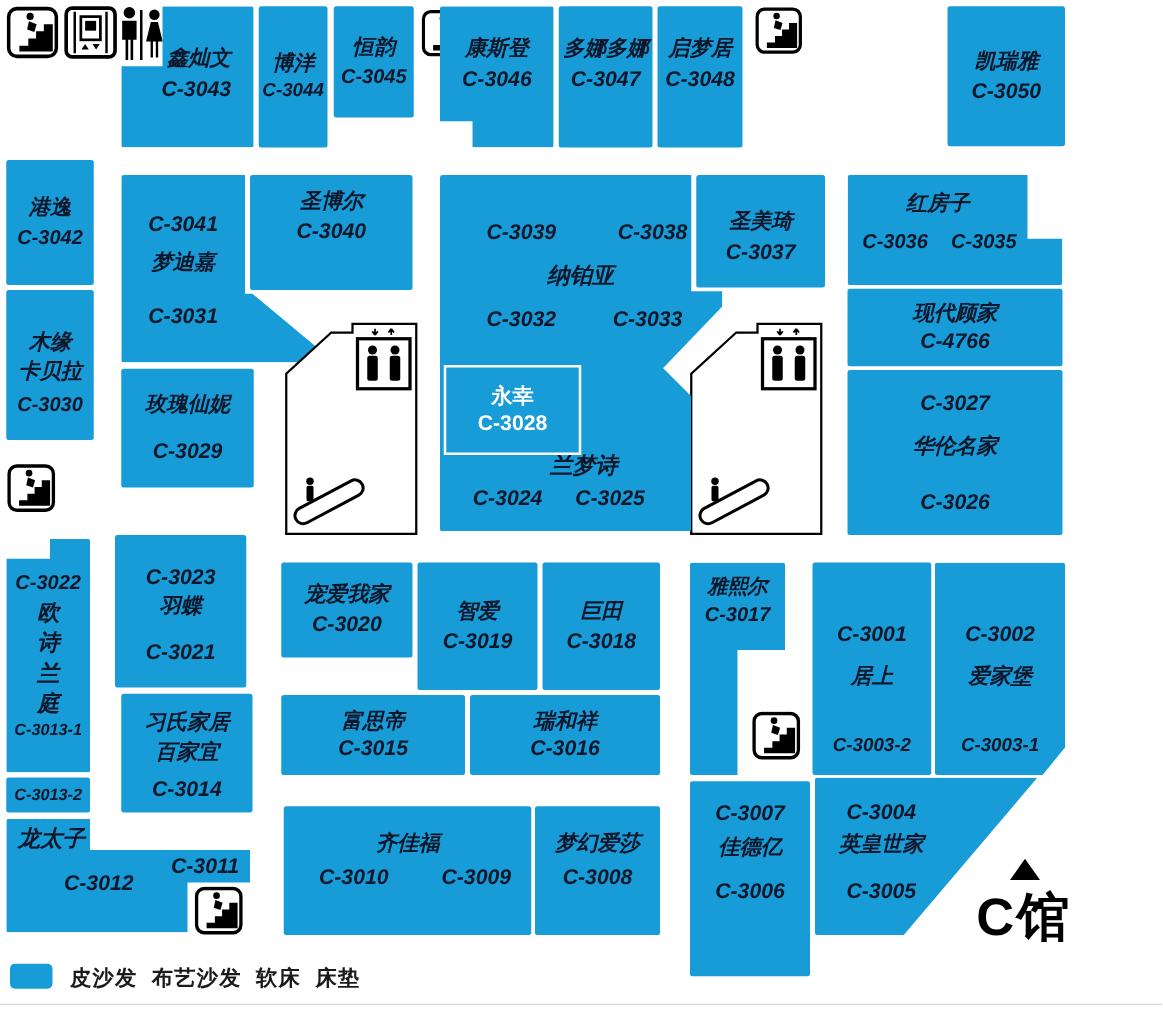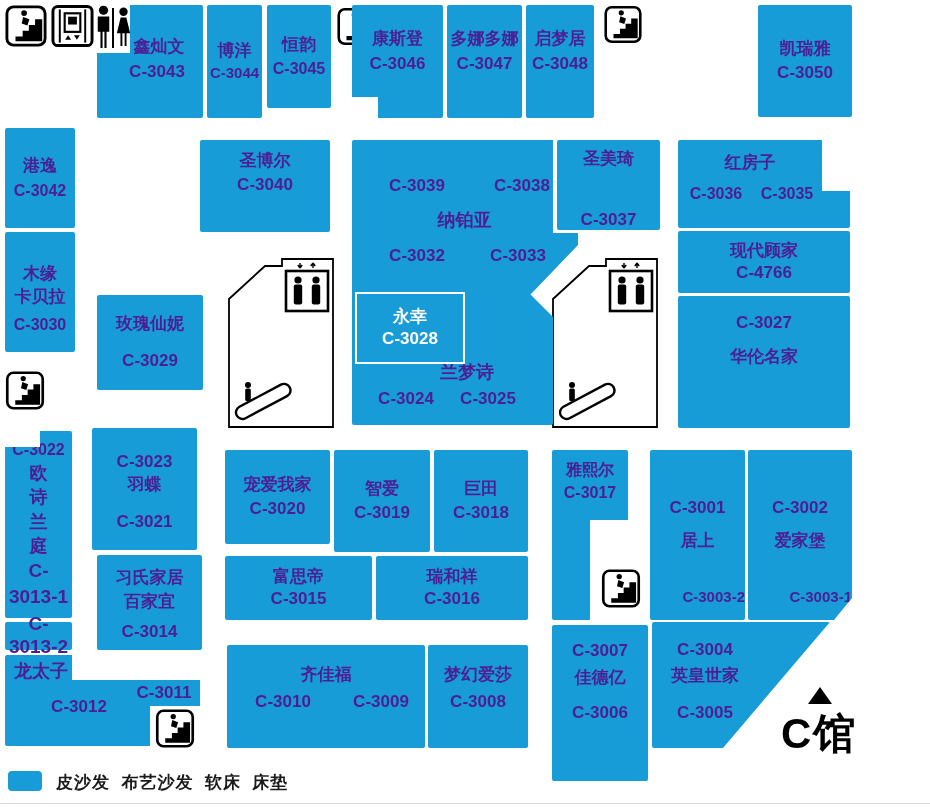--- a/index.html
+++ b/index.html
@@ -1,25 +1,25 @@
 <!DOCTYPE html>
 <html><head>
 <meta charset="utf-8">
 <style>
   :root{ --blue:#189CD8; }
   html,body{margin:0;padding:0;background:#fff;}
   body{font-family:"Liberation Sans","DejaVu Sans",sans-serif;}
   #plan{position:relative;width:930px;height:808px;background:#fff;overflow:hidden;}
-  .blk{position:absolute;background:var(--blue);color:#4c1d95;font-weight:bold;
-       text-align:center;font-size:17px;line-height:1.2;border-radius:2px;}
+  .blk{position:absolute;background:var(--blue);color:#0f172a;font-weight:bold;
+       text-align:center;font-size:17px;line-height:1.2;border-radius:2px;font-style:italic;}
   .col{display:flex;flex-direction:column;align-items:center;justify-content:center;}
   .t{position:absolute;left:0;width:100%;display:block;}
   .icon{position:absolute;}
-  .sm{font-size:19px;}
-  .md{font-size:15px;text-align:right;}
+  .sm{font-size:13px;}
+  .md{font-size:15px;}
   .c16{font-size:16px;}
   .outline-box{position:absolute;border:2.5px solid #fff;color:#fff;font-weight:bold;
        text-align:center;font-size:17px;line-height:1.2;}
   .legend-text{position:absolute;color:#1a1a1a;font-size:17px;font-weight:bold;
        letter-spacing:1px;white-space:pre;}
   .hall{position:absolute;color:#000;font-size:42px;font-weight:900;letter-spacing:2px;}
   .tri{position:absolute;width:0;height:0;border-left:12px solid transparent;
        border-right:12px solid transparent;border-bottom:17px solid #000;}
   .hairline{position:absolute;background:#d9d9d9;}
 </style>
@@ -87,21 +87,21 @@
     </svg>
 
   <div class="blk" style="left:97px;top:5px;width:106px;height:113px;clip-path:polygon(33px 0,100% 0,100% 100%,0 100%,0 48px,33px 48px)">
     <span class="t" style="top:32px;left:18px;width:88px">鑫灿文</span>
     <span class="t" style="top:57px;left:14px;width:92px">C-3043</span>
   </div>
   <div class="blk col" style="left:207px;top:5px;width:55px;height:113px;row-gap:3px">
     <span>博洋</span>
     <span class="md">C-3044</span>
   </div>
-  <div class="blk col" style="left:267px;top:5px;width:64px;height:103px;row-gap:3px">
+  <div class="blk col" style="left:267px;top:5px;width:64px;height:89px;row-gap:3px">
     <span>恒韵</span>
     <span class="c16">C-3045</span>
   </div>
   <svg class="icon" style="left:337px;top:6px;width:38px;height:41px">
       <use href="#sym-stairs"></use>
     </svg>
   <div class="blk col" style="left:352px;top:5px;width:91px;height:113px;justify-content:flex-start;padding-top:24px;row-gap:5px;box-sizing:border-box;clip-path:polygon(0 0,100% 0,100% 100%,26px 100%,26px 92px,0 92px)">
     <span>康斯登</span>
     <span>C-3046</span>
   </div>
@@ -127,47 +127,53 @@
   </div>
   <div class="blk col" style="left:5px;top:232px;width:70px;height:120px;row-gap:3px;padding-top:14px;box-sizing:border-box">
     <span>木缘</span>
     <span>卡贝拉</span>
     <span class="c16" style="margin-top:5px">C-3030</span>
   </div>
   <svg class="icon" style="left:5px;top:371px;width:40px;height:39px">
       <use href="#sym-stairs"></use>
     </svg>
 
+  <div class="blk" style="left:97px;top:140px;width:175px;height:150px;clip-path:polygon(0 0,99px 0,99px 95px,105px 95px,171px 150px,0 150px)">
+    <span class="t" style="top:30px;width:99px">C-3041</span>
+    <span class="t" style="top:60px;width:99px">梦迪嘉</span>
+    <span class="t" style="top:103px;width:99px">C-3031</span>
+  </div>
   <div class="blk col" style="left:200px;top:140px;width:130px;height:92px;justify-content:flex-start;padding-top:11px;row-gap:4px;box-sizing:border-box">
     <span>圣博尔</span>
     <span>C-3040</span>
   </div>
   <div class="blk" style="left:352px;top:140px;width:226px;height:155px;clip-path:polygon(0 0,201px 0,201px 93px,226px 93px,226px 105px,178px 155px,0 155px)">
     <span class="t" style="top:36px;left:20px;width:90px">C-3039</span>
     <span class="t" style="top:36px;left:125px;width:90px">C-3038</span>
     <span class="t" style="top:70px;left:55px;width:115px;font-size:18px">纳铂亚</span>
     <span class="t" style="top:106px;left:20px;width:90px">C-3032</span>
     <span class="t" style="top:106px;left:125px;width:82px">C-3033</span>
   </div>
-  <div class="blk col" style="left:557px;top:140px;width:103px;height:90px;justify-content:space-between;padding-top:9px;row-gap:4px;box-sizing:border-box">
+  <div class="blk col" style="left:557px;top:140px;width:103px;height:90px;justify-content:center;padding-top:9px;row-gap:4px;box-sizing:border-box">
     <span>圣美琦</span>
     <span>C-3037</span>
   </div>
   <div class="blk" style="left:678px;top:140px;width:172px;height:88px;clip-path:polygon(0 0,144px 0,144px 51px,100% 51px,100% 100%,0 100%)">
     <span class="t" style="top:13px;width:144px">红房子</span>
     <span class="t c16" style="top:44px;left:4px;width:68px">C-3036</span>
     <span class="t c16" style="top:44px;left:77px;width:64px">C-3035</span>
   </div>
   <div class="blk col" style="left:678px;top:231px;width:172px;height:62px;row-gap:2px">
     <span>现代顾家</span>
     <span>C-4766</span>
   </div>
   <div class="blk" style="left:678px;top:296px;width:172px;height:132px">
     <span class="t" style="top:17px">C-3027</span>
     <span class="t" style="top:51px">华伦名家</span>
+    <span class="t" style="top:96px">C-3026</span>
   </div>
   <div class="blk col" style="left:97px;top:295px;width:106px;height:95px;row-gap:16px">
     <span>玫瑰仙妮</span>
     <span>C-3029</span>
   </div>
 
   <svg class="icon" style="left:225px;top:255px;width:112px;height:176px" viewBox="0 0 112 176">
     <path d="M4 172 V44 L40 11 H57 V4 H108 V172 Z" fill="#fff" stroke="#000" stroke-width="1.8"></path>
     <use href="#sym-elevcab" x="58" y="6" width="48" height="52"></use>
     <use href="#sym-escalator" x="6" y="118" width="64" height="52"></use>
@@ -212,21 +218,21 @@
     <span class="t" style="top:24px">C-3023</span>
     <span class="t" style="top:47px">羽蝶</span>
     <span class="t" style="top:84px">C-3021</span>
   </div>
   <div class="blk" style="left:97px;top:555px;width:105px;height:95px">
     <span class="t" style="top:13px">习氏家居</span>
     <span class="t" style="top:37px">百家宜</span>
     <span class="t" style="top:67px">C-3014</span>
   </div>
 
-  <div class="blk col" style="left:225px;top:450px;width:105px;height:94px;row-gap:4px">
+  <div class="blk col" style="left:225px;top:450px;width:105px;height:76px;row-gap:4px">
     <span>宠爱我家</span>
     <span>C-3020</span>
   </div>
   <div class="blk col" style="left:334px;top:450px;width:96px;height:102px;row-gap:3px">
     <span>智爱</span>
     <span>C-3019</span>
   </div>
   <div class="blk col" style="left:434px;top:450px;width:94px;height:102px;row-gap:3px">
     <span>巨田</span>
     <span>C-3018</span>

